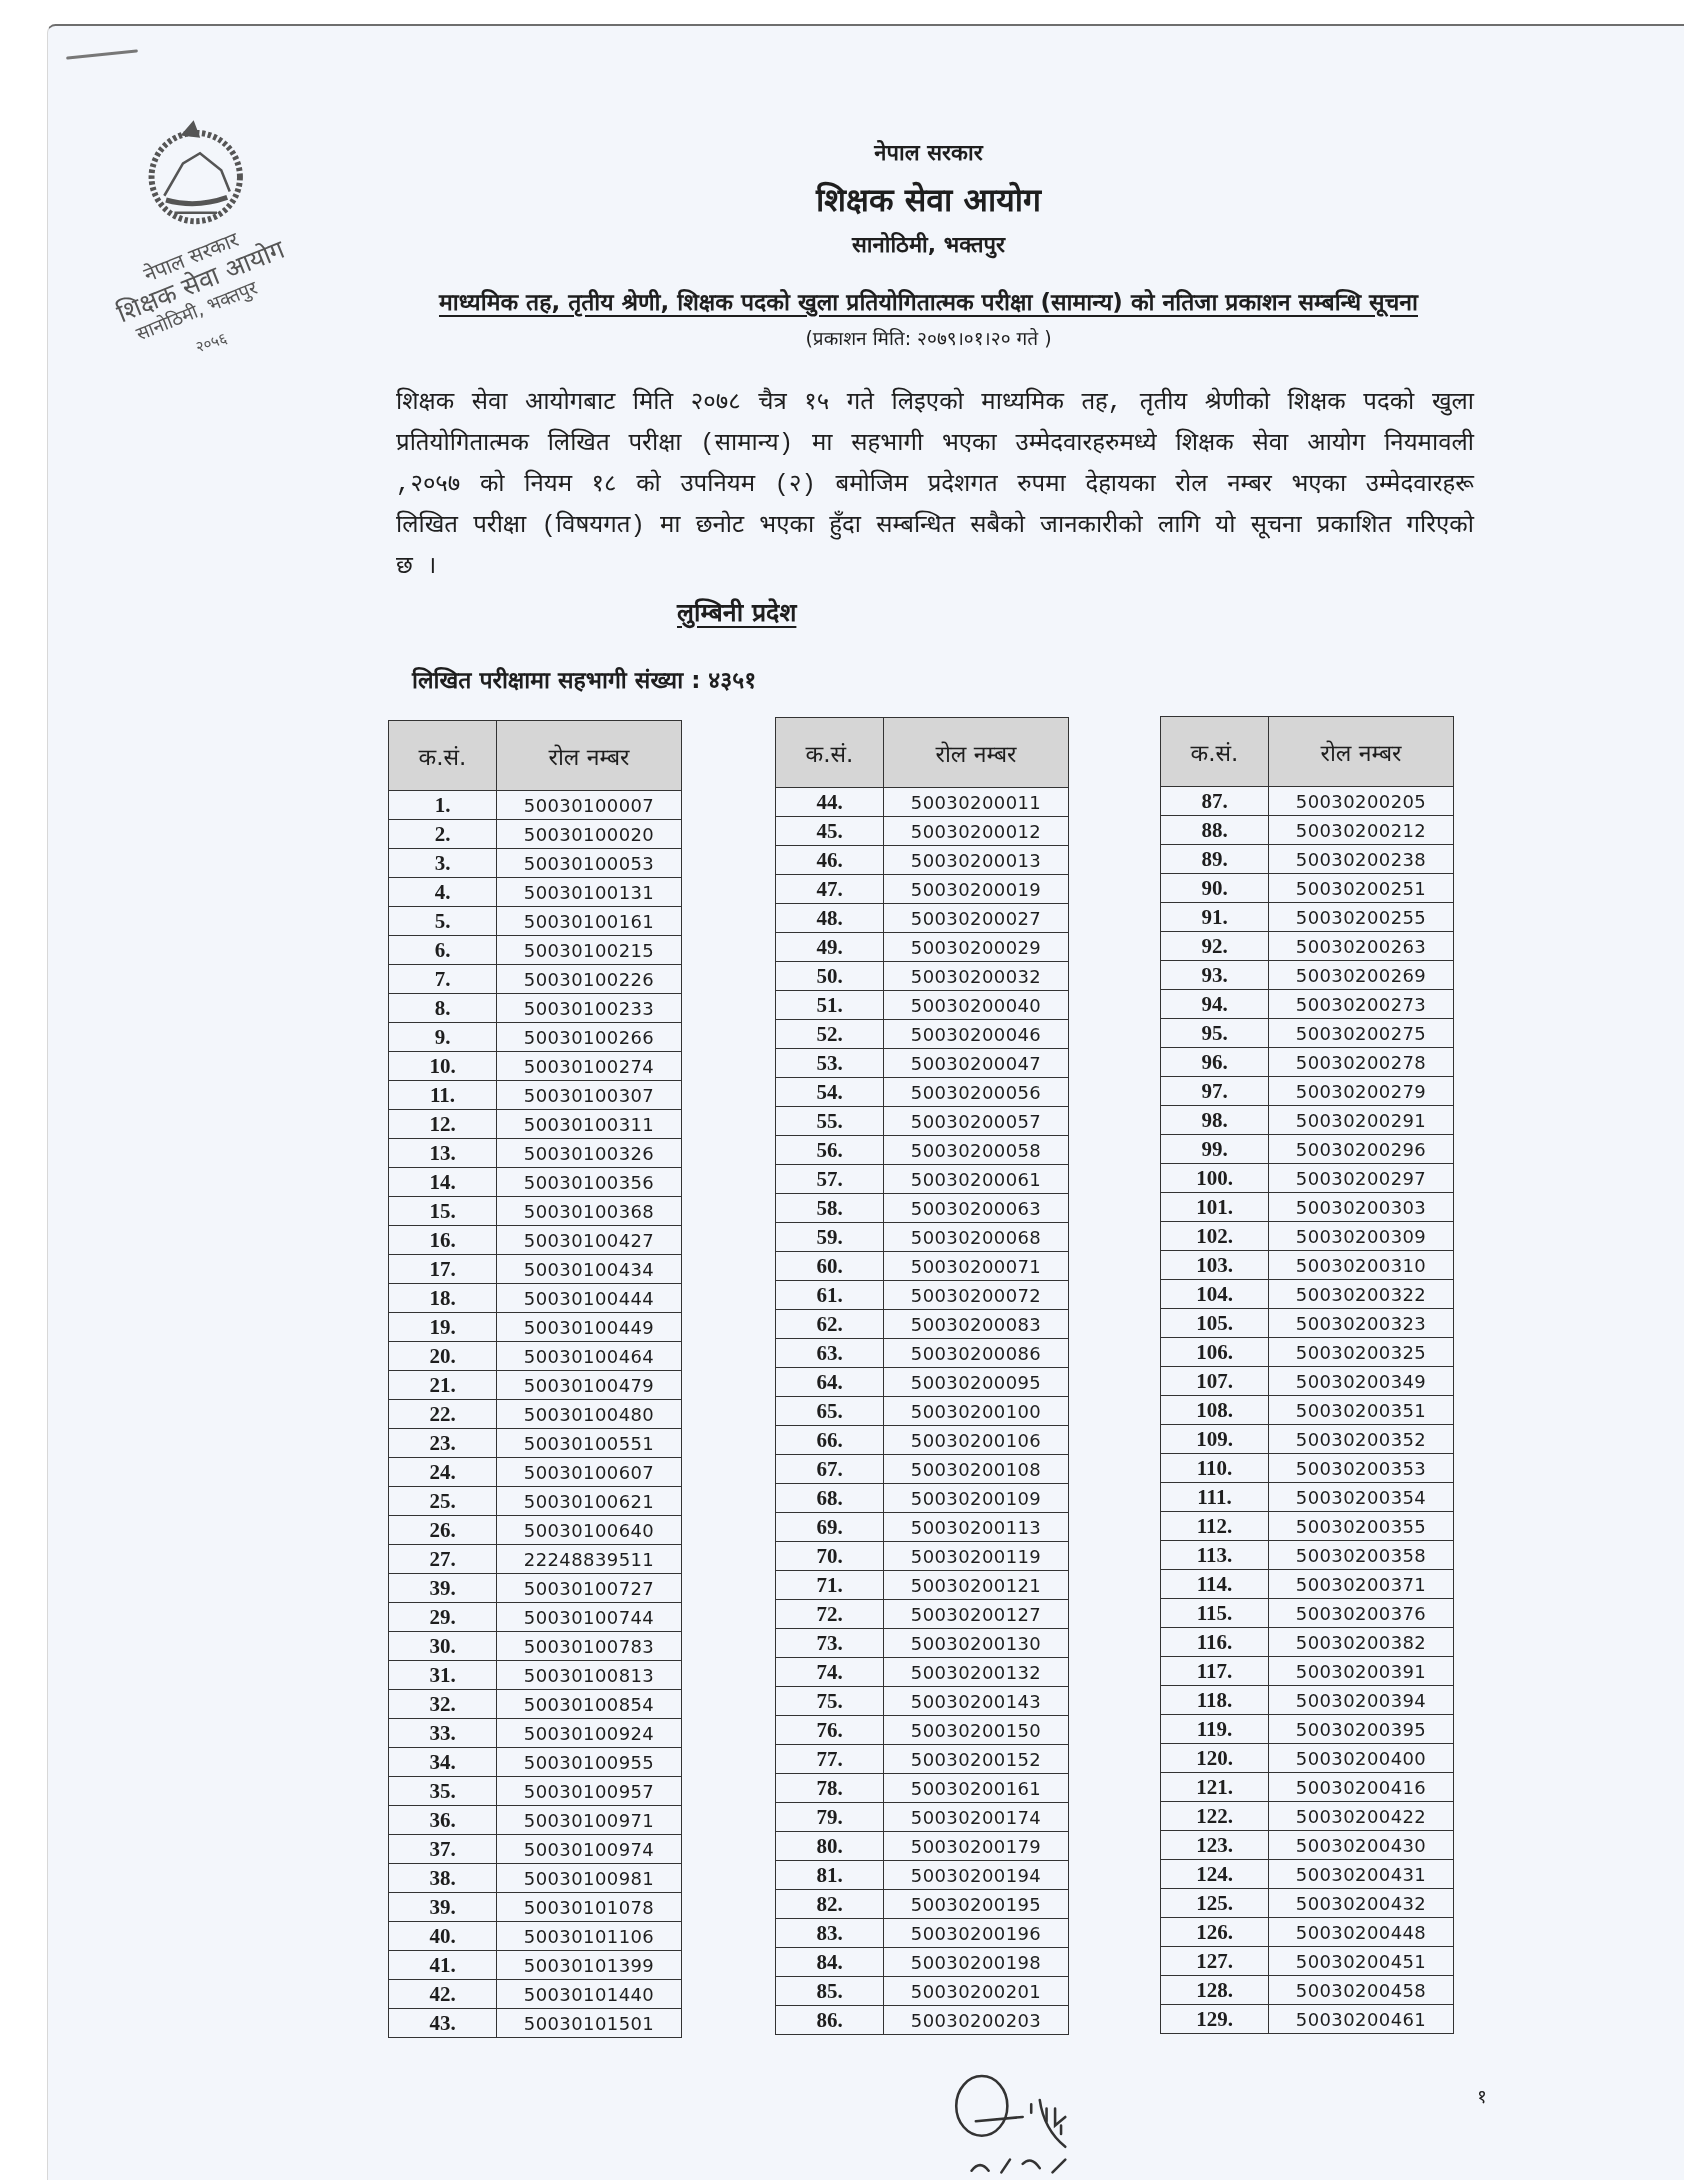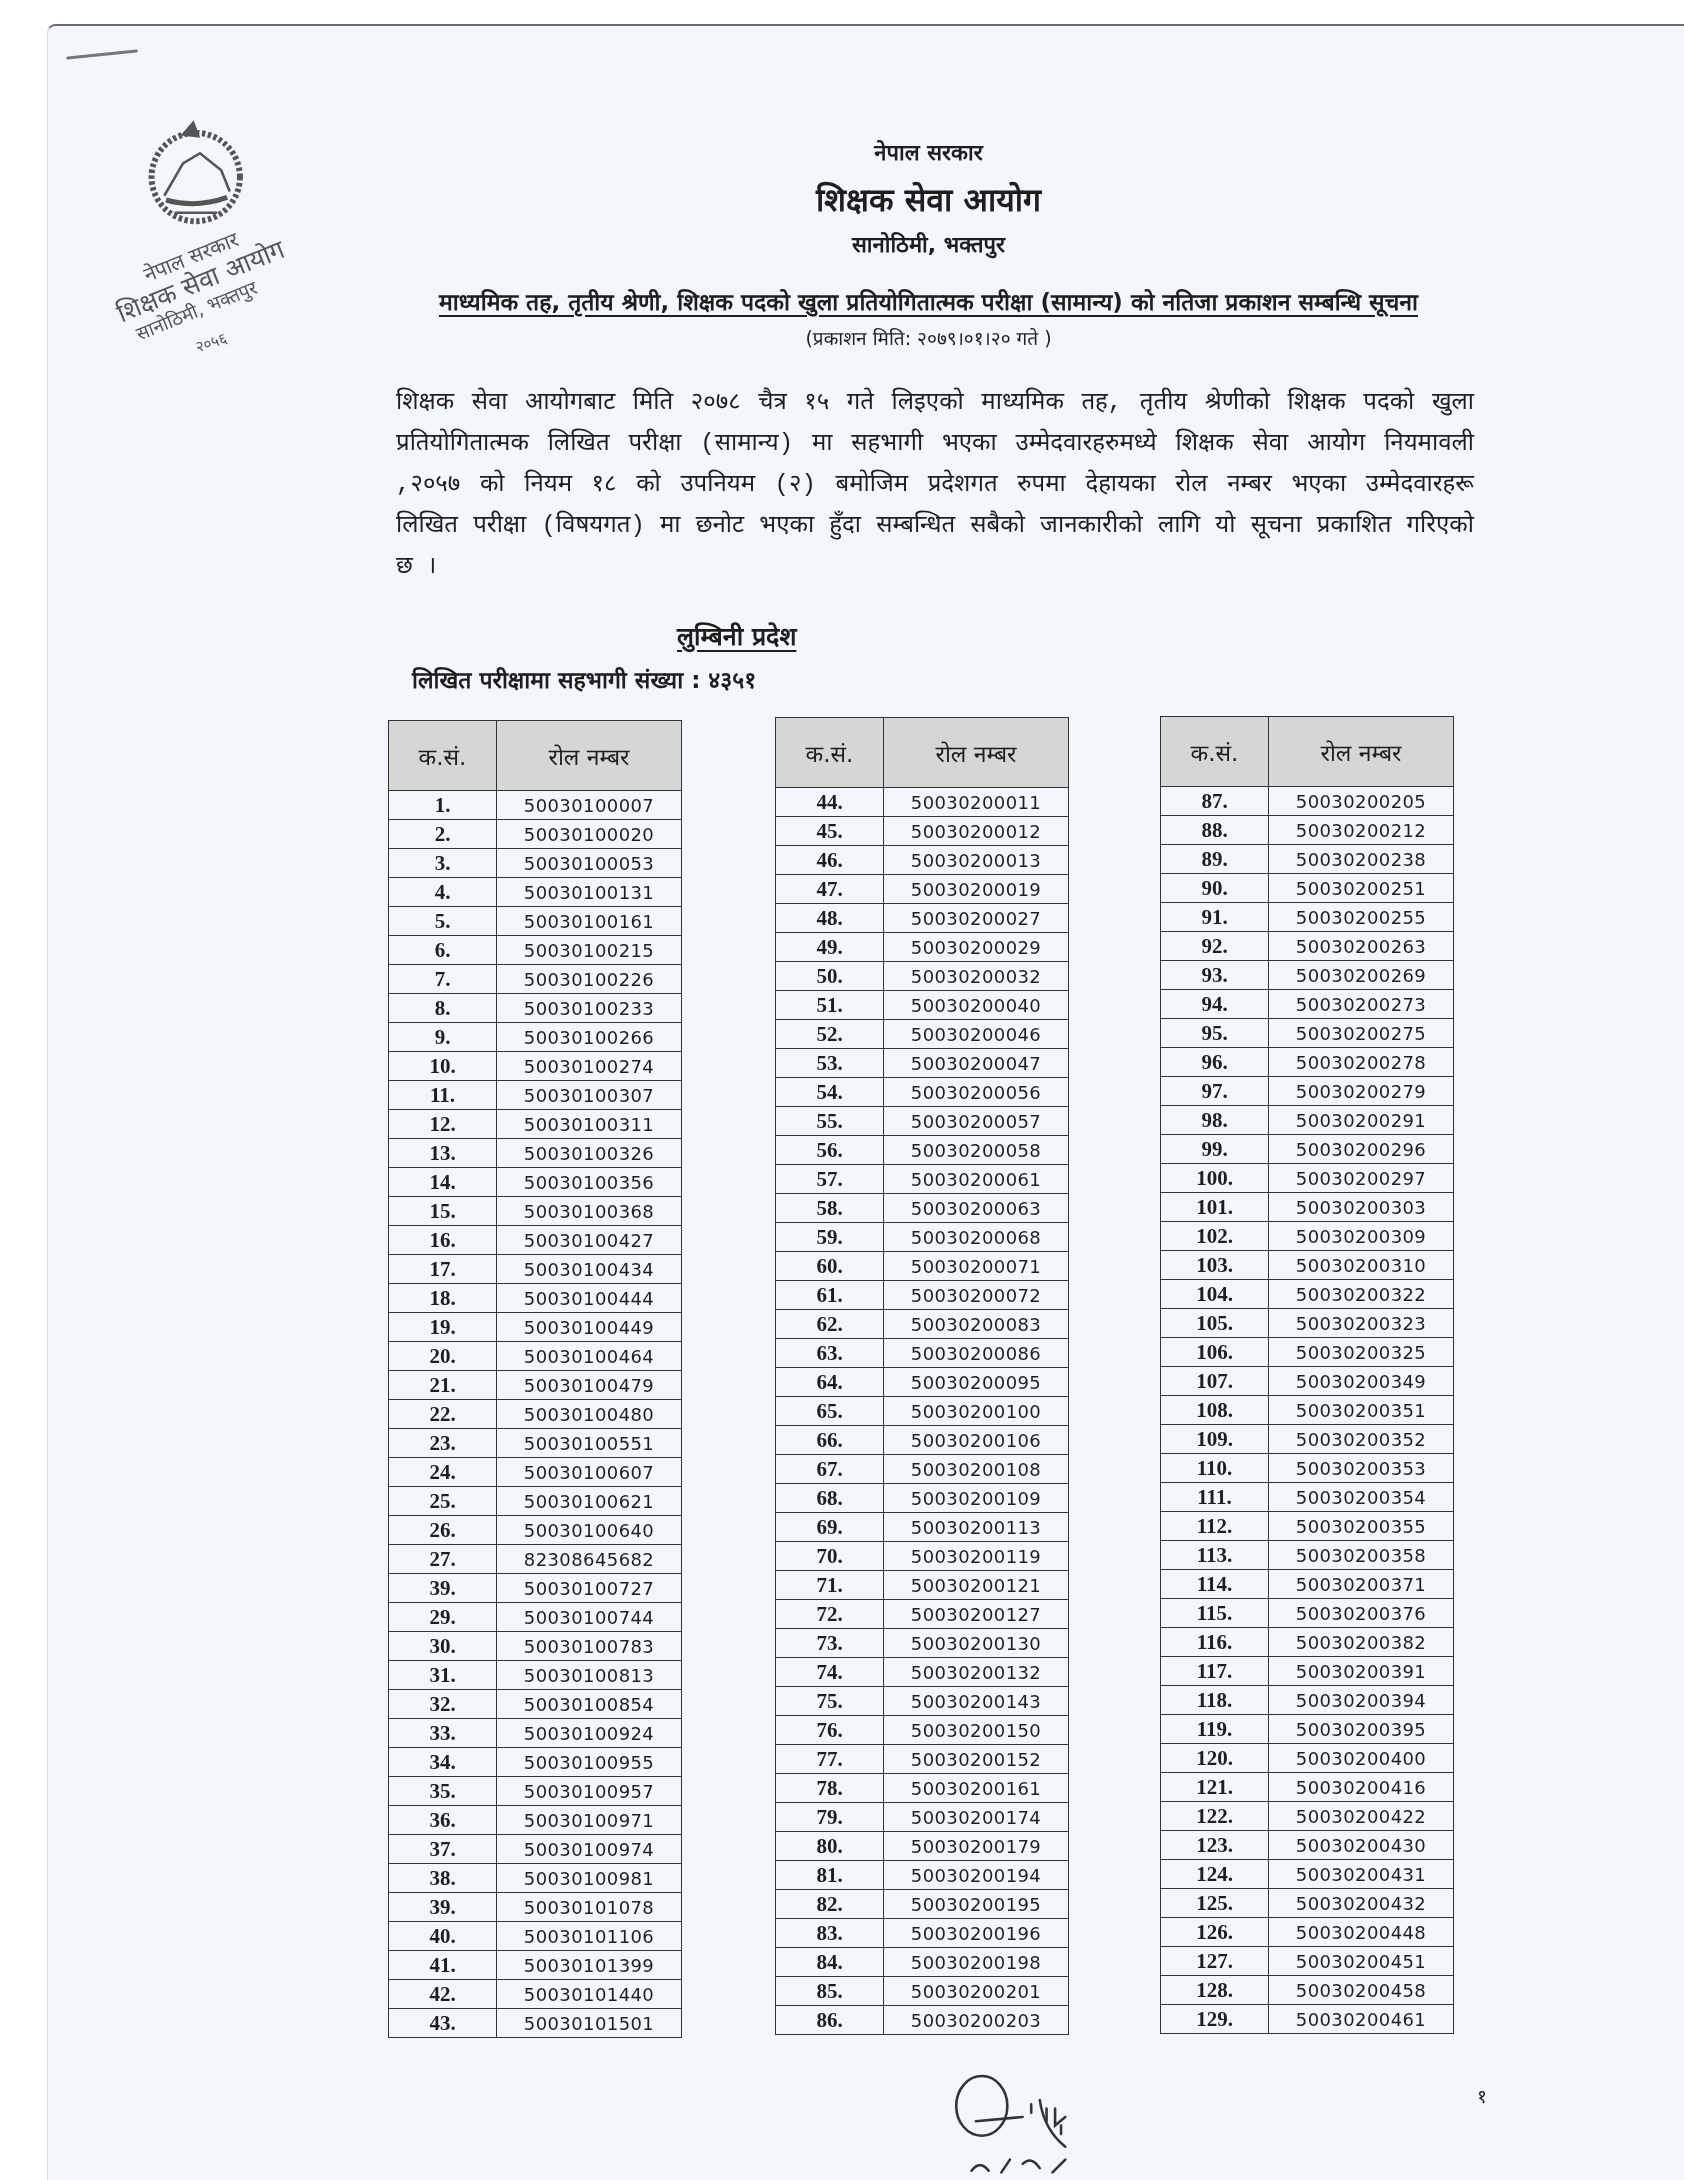--- a/index.html
+++ b/index.html
@@ -24,21 +24,21 @@
   .h-gov { top:136px; font-size:22px; font-weight:bold; }
   .h-org { top:177px; font-size:32px; font-weight:bold; }
   .h-addr { top:228px; font-size:22px; font-weight:bold; }
   .h-title { top:285px; font-size:23px; font-weight:bold; text-decoration:underline; text-underline-offset:5.1px; white-space:nowrap;text-align:center; }
   .h-date { top:325px; font-size:19px; }
   .para {
     position:absolute; left:396px; top:382px; width:1078px;
     font-size:24px; line-height:41px; text-align:justify; text-align-last:left;font-family:Liberation Mono, monospace;
   }
   .province {
-    position:absolute; left:677px; top:618px; font-size:25px; font-weight:bold;
+    position:absolute; left:677px; top:594px; font-size:25px; font-weight:bold;
     text-decoration:underline; text-underline-offset:5.1px;
   }
   .count { position:absolute; left:412px; top:663px; font-size:23px; font-weight:bold; }
   .tbl { position:absolute; border-collapse:collapse; border:1.7px solid #333; }
   .tbl th {
     background:#d6d6d6; border:1.3px solid #333; font-weight:normal;
     font-size:23px; height:37px; padding:16px; text-align:center;
   }
   .tbl td { border:1.3px solid #333; height:28px; padding:0; }
   .tbl td.sn {
@@ -192,21 +192,21 @@
       <tr>
         <td class="sn">25.</td>
         <td class="roll">50030100621</td>
       </tr>
       <tr>
         <td class="sn">26.</td>
         <td class="roll">50030100640</td>
       </tr>
       <tr>
         <td class="sn">27.</td>
-        <td class="roll">82308645682</td>
+        <td class="roll">22248839511</td>
       </tr>
       <tr>
         <td class="sn">39.</td>
         <td class="roll">50030100727</td>
       </tr>
       <tr>
         <td class="sn">29.</td>
         <td class="roll">50030100744</td>
       </tr>
       <tr>

